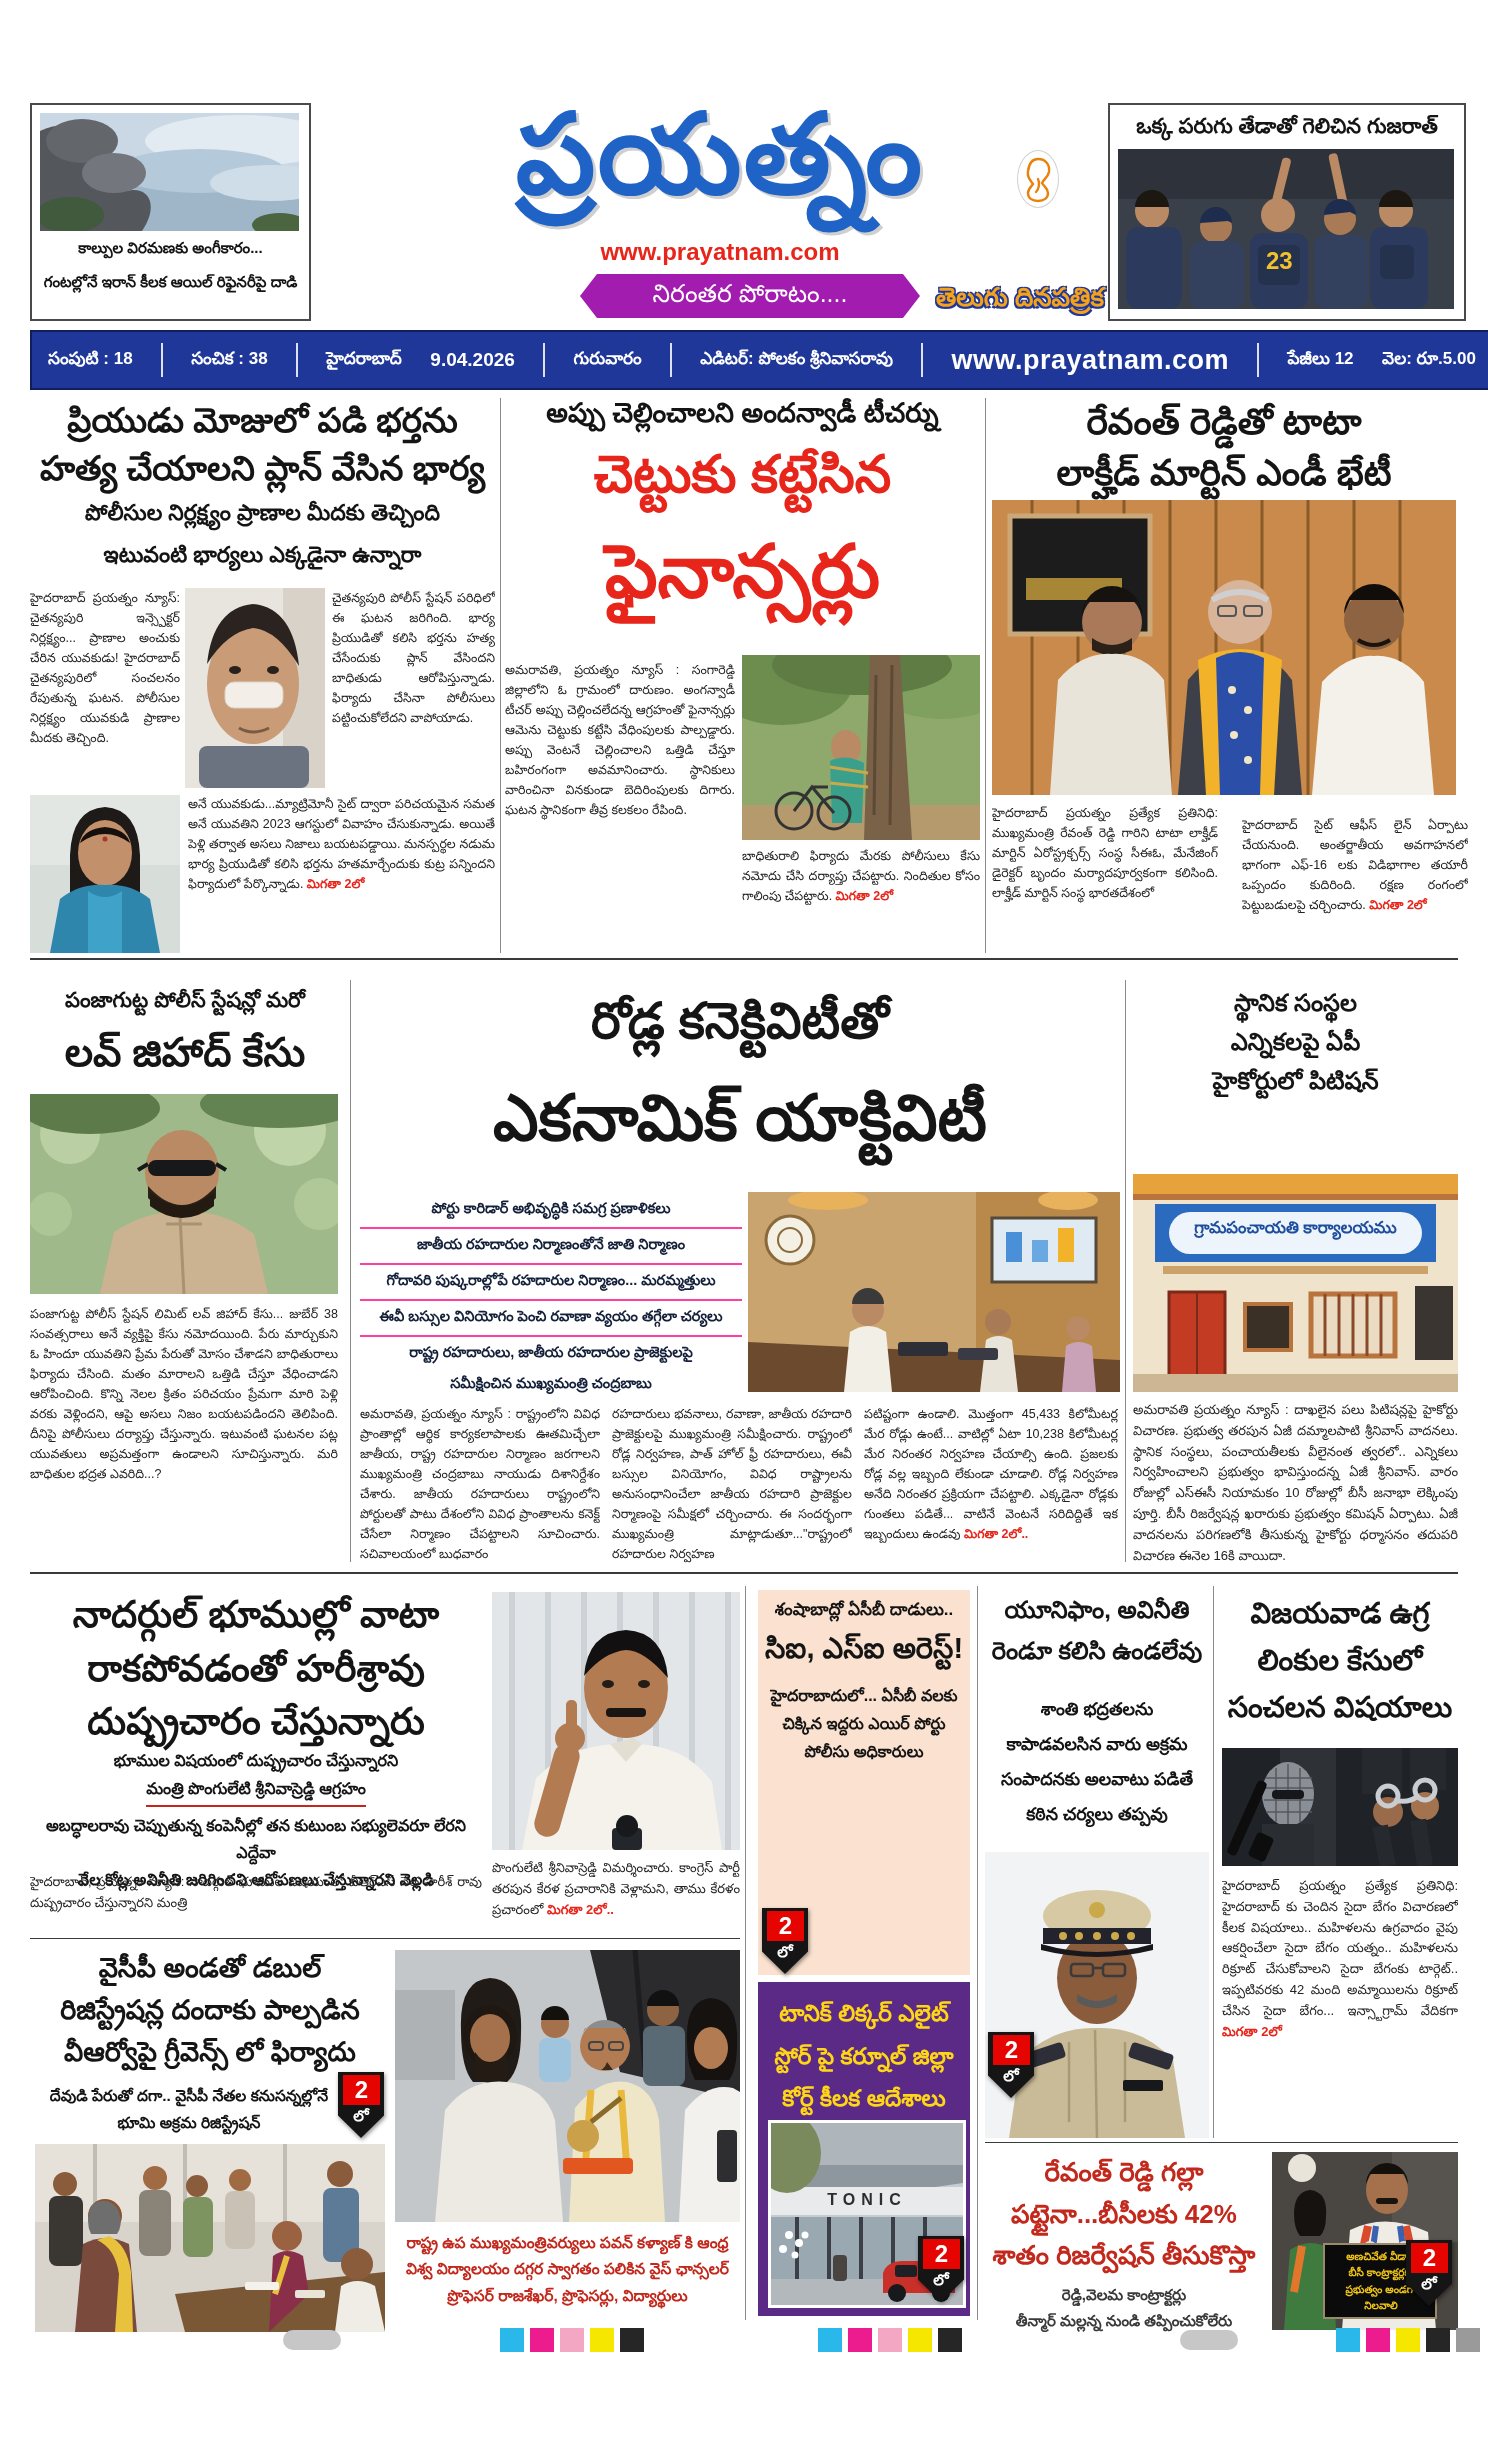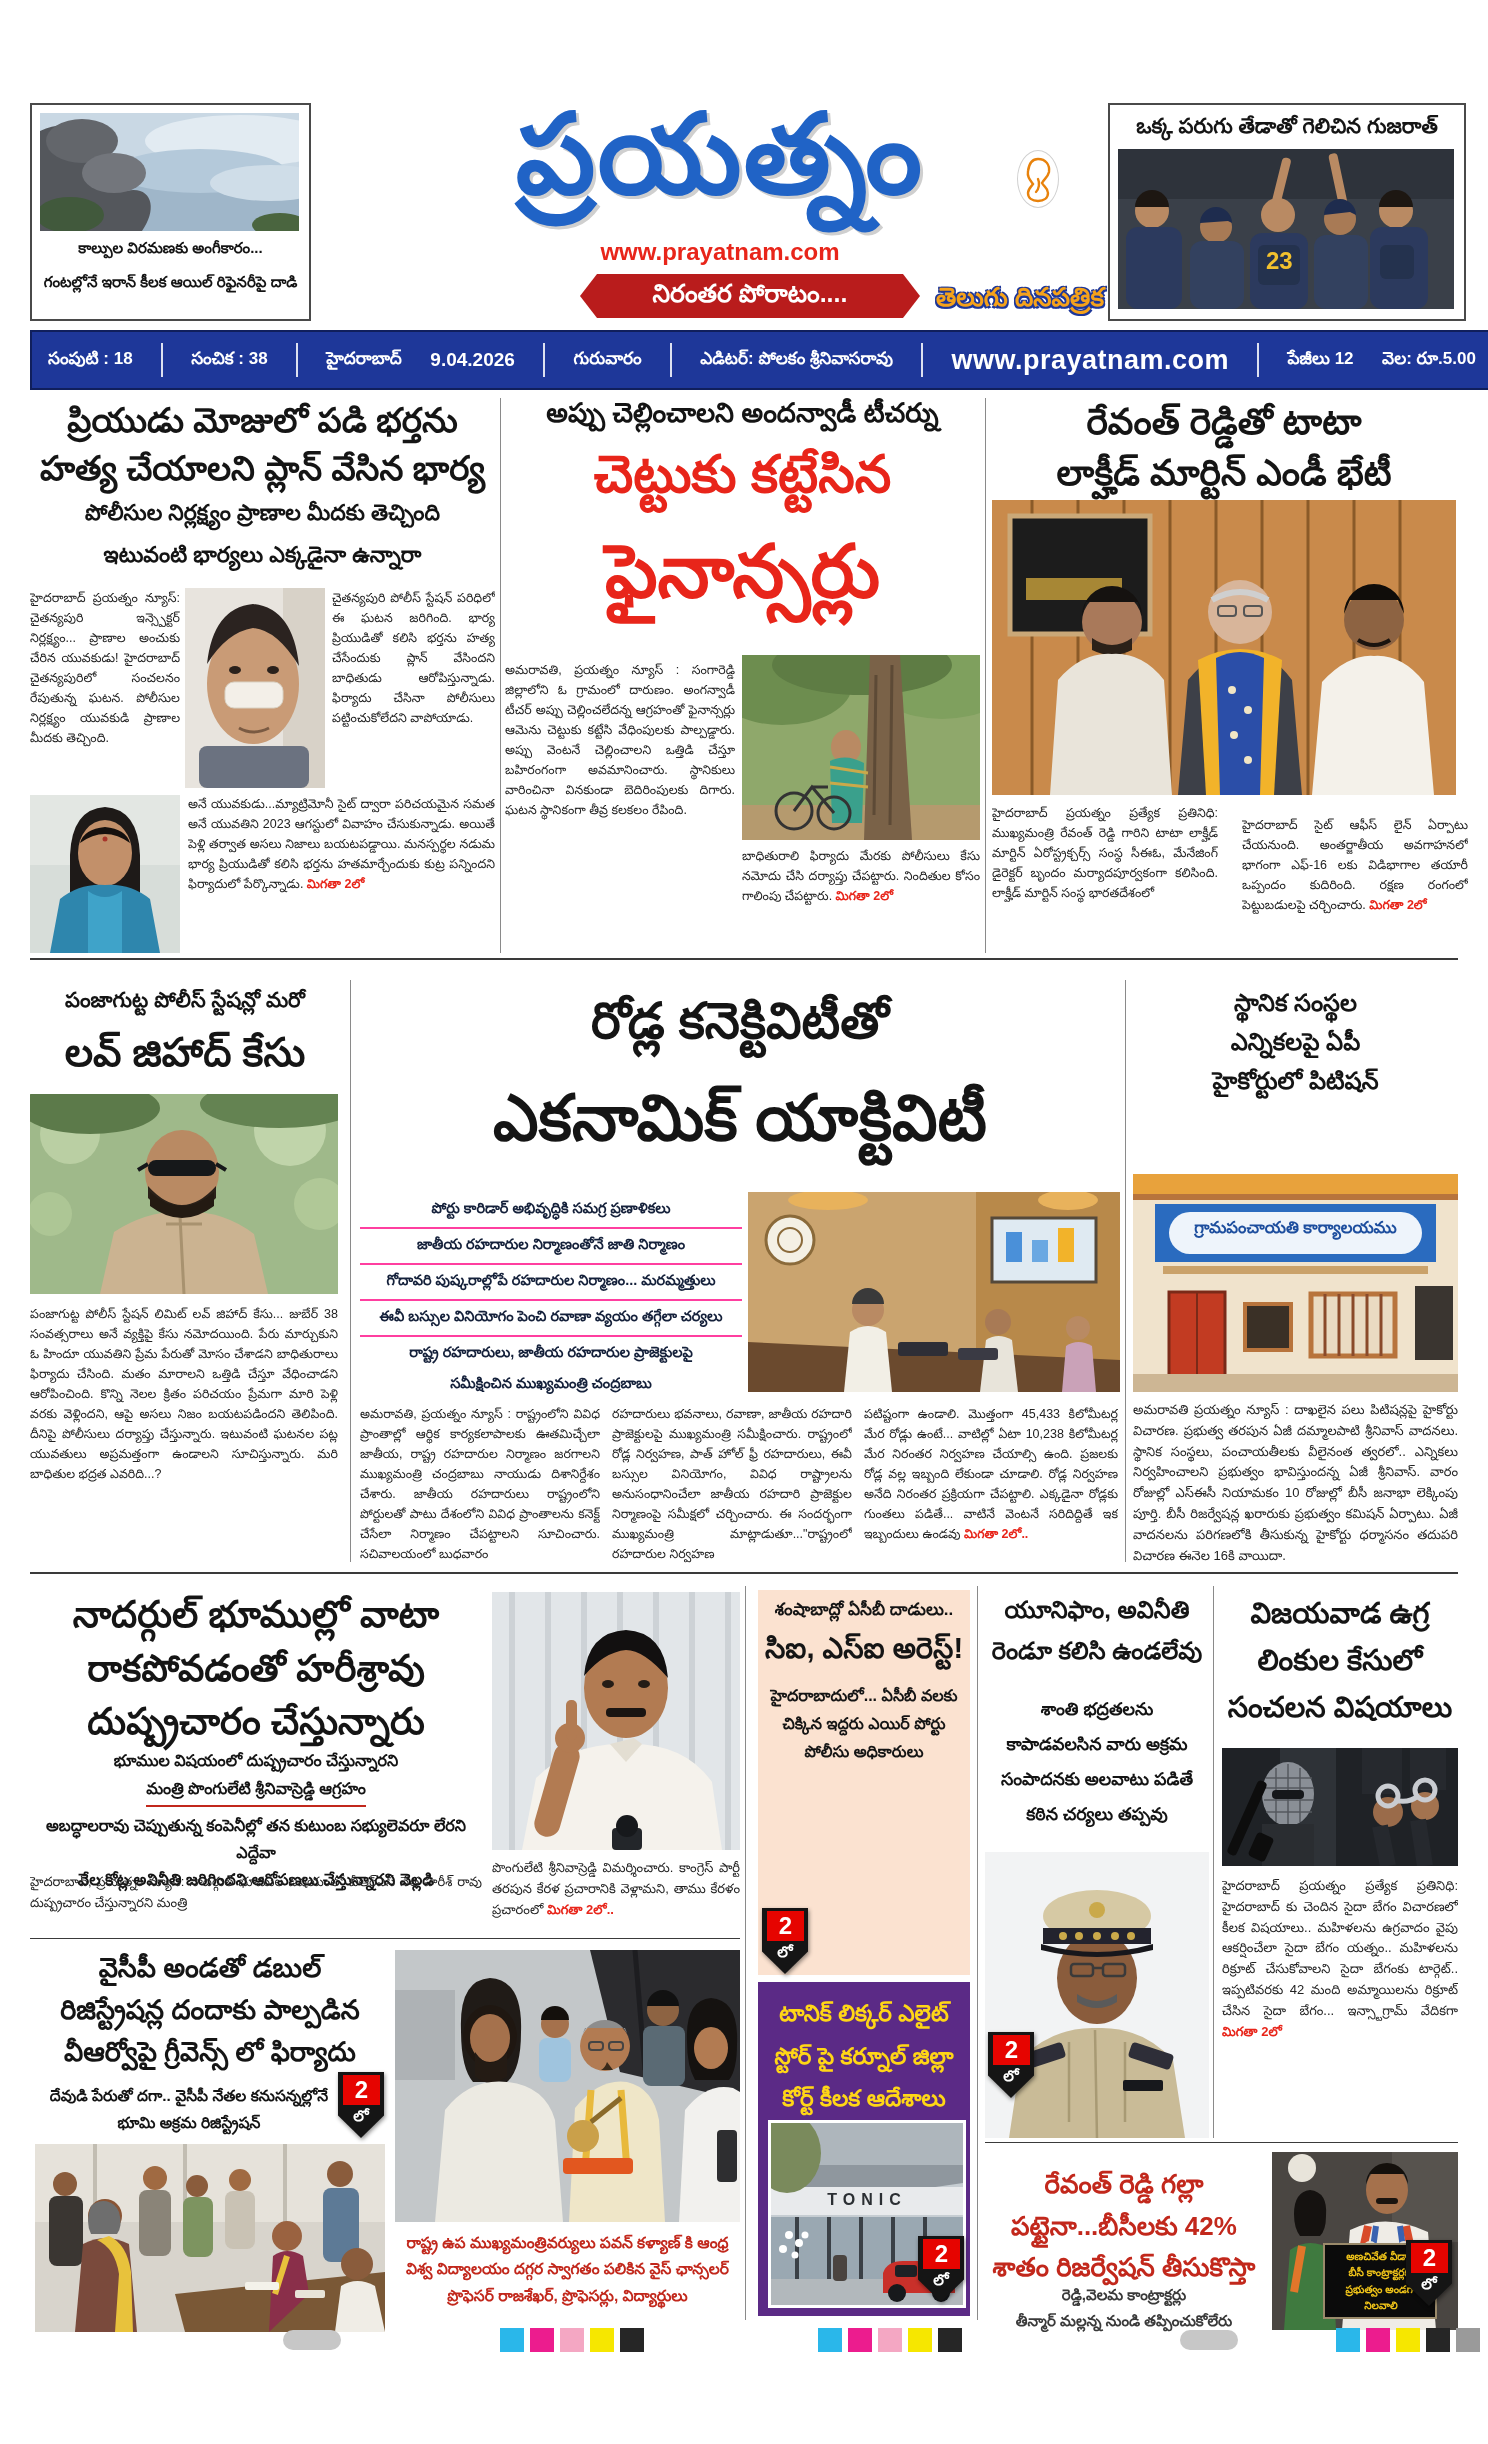--- a/index.html
+++ b/index.html
@@ -15,21 +15,21 @@
   .more{color:#e8251a;font-weight:800;white-space:nowrap;}
   .sub{font-weight:700;color:#141414;}
   .vr{position:absolute;width:0;border-left:1px solid #8a8a8a;}
   .hrule{position:absolute;height:0;border-top:2px solid #3a3a3a;}
   .photo{position:absolute;overflow:hidden;background:#d8d8d8;}
   .photo svg{display:block;width:100%;height:100%;}
   .box{position:absolute;border:2px solid #4a4a4a;background:#fff;}
   
   .mast-title{font-weight:800;color:#2063c6;letter-spacing:2px;
       text-shadow:3px 3px 0 #cfcfcf, -2px -2px 0 #ffffff, 2px -2px 0 #ffffff, -2px 2px 0 #ffffff;}
-  .ribbon{background:#b91c1c;color:#fff;font-weight:700;display:flex;align-items:center;justify-content:center;
+  .ribbon{background:#a21caf;color:#fff;font-weight:400;display:flex;align-items:center;justify-content:center;
       clip-path:polygon(0 50%,5% 0,95% 0,100% 50%,95% 100%,5% 100%);}
   .tagline{color:#f5a21b;font-weight:800;
       text-shadow:-1.5px -1.5px 0 #1e3799,1.5px -1.5px 0 #1e3799,-1.5px 1.5px 0 #1e3799,1.5px 1.5px 0 #1e3799;}
   
   .infobar{position:absolute;background:#1e3799;border:2px solid #101f5c;color:#fff;
       display:flex;align-items:center;justify-content:space-between;padding:0 16px;font-weight:700;font-size:17px;}
   .infobar .sep{width:1.5px;height:34px;background:#ffffff;opacity:.85;}
   .infobar .site{font-size:27px;font-weight:700;letter-spacing:.5px;}
   
   .bullet{font-size:14.5px;font-weight:700;color:#14203a;text-align:center;white-space:nowrap;
@@ -600,21 +600,21 @@
           <circle cx="203" cy="42" r="10"></circle>
         <path d="M172,52 Q186,56 196,48"></path>
       </g>
       <path d="M158,78 L166,118 M196,72 L203,118" stroke="#26292e" stroke-width="16"></path>
     </svg>
   </div>
   <p class="abs body" style="left:1222px;top:1876px;width:236px;height:258px;margin:0;font-size:13px;"><span>హైదరాబాద్ ప్రయత్నం ప్రత్యేక ప్రతినిధి: హైదరాబాద్ కు చెందిన సైదా బేగం విచారణలో కీలక విషయాలు.. మహిళలను ఉగ్రవాదం వైపు ఆకర్షించేలా సైదా బేగం యత్నం.. మహిళలను రిక్రూట్ చేసుకోవాలని సైదా బేగంకు టార్గెట్.. ఇప్పటివరకు 42 మంది అమ్మాయిలను రిక్రూట్ చేసిన సైదా బేగం... ఇన్స్టాగ్రామ్ వేదికగా </span><span class="more">మిగతా 2లో</span></p>
 
   <div class="hrule" style="left:985px;top:2142px;width:473px;border-top-width:1.5px;"></div>
 
-  <div class="abs ctr hl maroon pre" style="left:985px;top:2152px;width:278px;font-size:26px;line-height:1.6;margin-top:12px;">రేవంత్ రెడ్డి గల్లా
+  <div class="abs ctr hl maroon pre" style="left:985px;top:2152px;width:278px;font-size:26px;line-height:1.6;">రేవంత్ రెడ్డి గల్లా
 పట్టైనా...బీసీలకు 42%
 శాతం రిజర్వేషన్ తీసుకొస్తా</div>
   <div class="abs ctr sub pre" style="left:985px;top:2282px;width:278px;font-size:15px;line-height:1.7;color:#3a3a3a;">రెడ్డి,వెలమ కాంట్రాక్టర్లు
 తీన్మార్ మల్లన్న నుండి తప్పించుకోలేరు</div>
   <div class="photo" style="left:1272px;top:2152px;width:186px;height:178px;">
     <svg viewBox="0 0 186 178" preserveAspectRatio="none">
       <rect width="186" height="178" fill="#4a4642"></rect>
       <rect x="120" y="0" width="66" height="90" fill="#57534e"></rect>
       <circle cx="30" cy="16" r="14" fill="#e8e4da"></circle>
       <ellipse cx="115" cy="38" rx="21" ry="24" fill="#a5714c"></ellipse>

